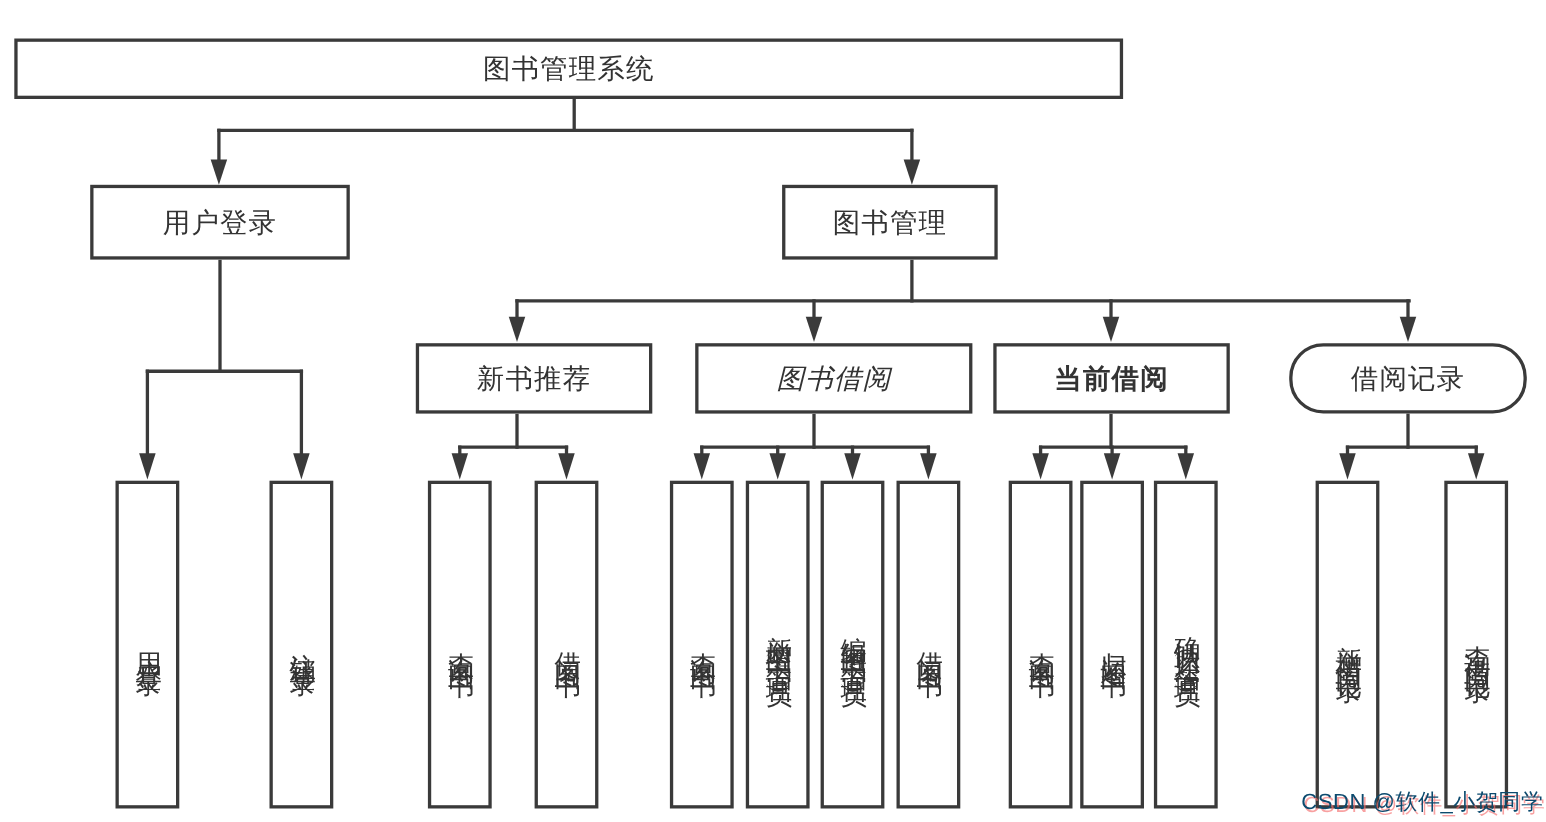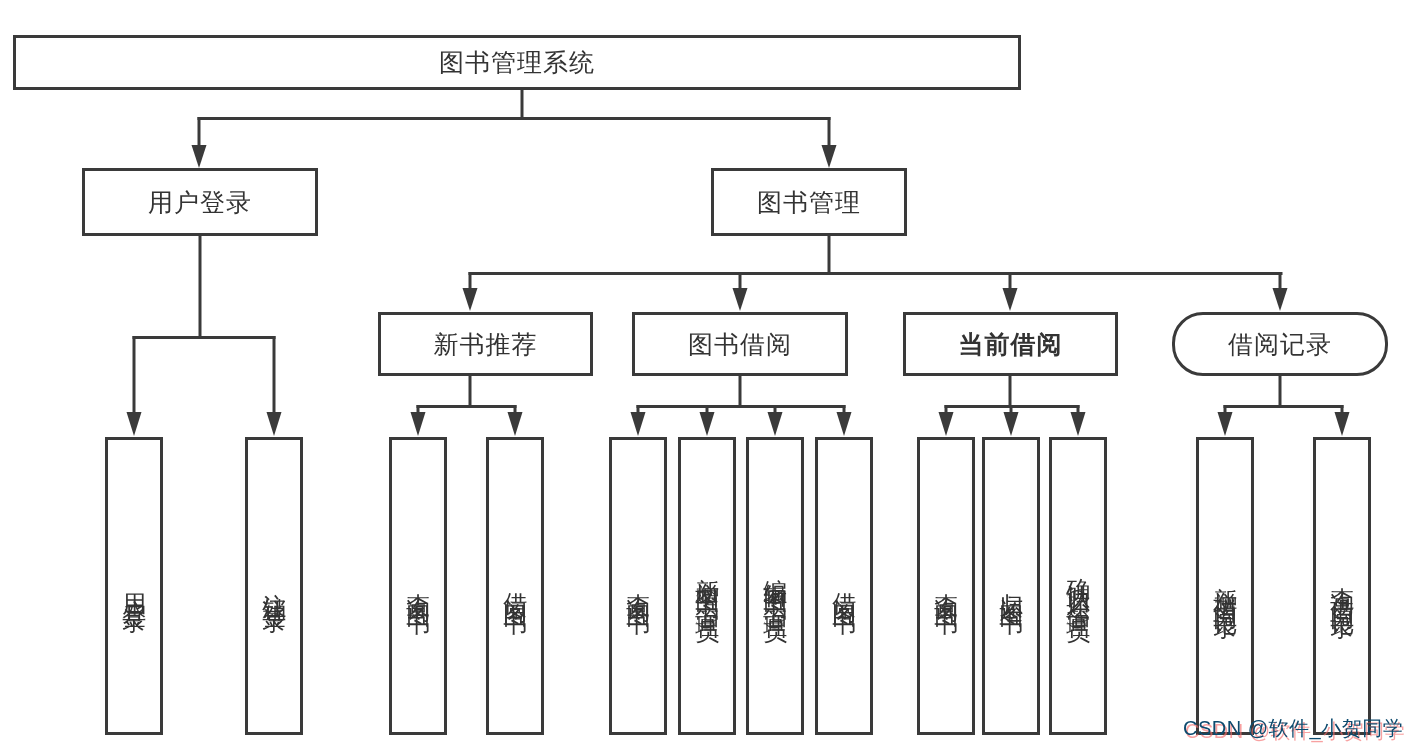--- a/index.html
+++ b/index.html
@@ -38,21 +38,21 @@
     text-orientation: mixed;
     font-size: 24px;
     letter-spacing: 6px;
     line-height: 1.1;
   }
   
   .n-root           { left: 13px;   top: 13px;  width: 1008px; height: 55px; margin-top: 22px; }
   .n-user-login     { left: 82px;   top: 168px; width: 236px;  height: 68px; }
   .n-book-mgmt      { left: 711px;  top: 168px; width: 196px;  height: 68px; }
   .n-new-book       { left: 362px;  top: 312px; width: 215px;  height: 64px; margin-left: 16px; }
-  .n-book-borrow    { left: 632px;  top: 312px; width: 216px;  height: 64px; }
+  .n-book-borrow    { left: 632px;  top: 312px; width: 252px;  height: 64px; font-style: italic; }
   .n-current-borrow { left: 903px;  top: 312px; width: 215px;  height: 64px; font-weight: bold; }
   .n-borrow-record  { left: 1172px; top: 312px; width: 216px;  height: 64px; border-radius: 31px; }
   .leaf { top: 437px; width: 58px; height: 298px; }
   .n-a1 { left: 105px; }  .n-a2 { left: 245px; }
   .n-b1 { left: 389px; }  .n-b2 { left: 486px; }
   .n-c1 { left: 609px; }  .n-c2 { left: 678px; }
   .n-c3 { left: 746px; }  .n-c4 { left: 815px; }
   .n-d1 { left: 917px; }  .n-d2 { left: 982px; }  .n-d3 { left: 1049px; }
   .n-e1 { left: 1196px; } .n-e2 { left: 1313px; }
   .watermark {

